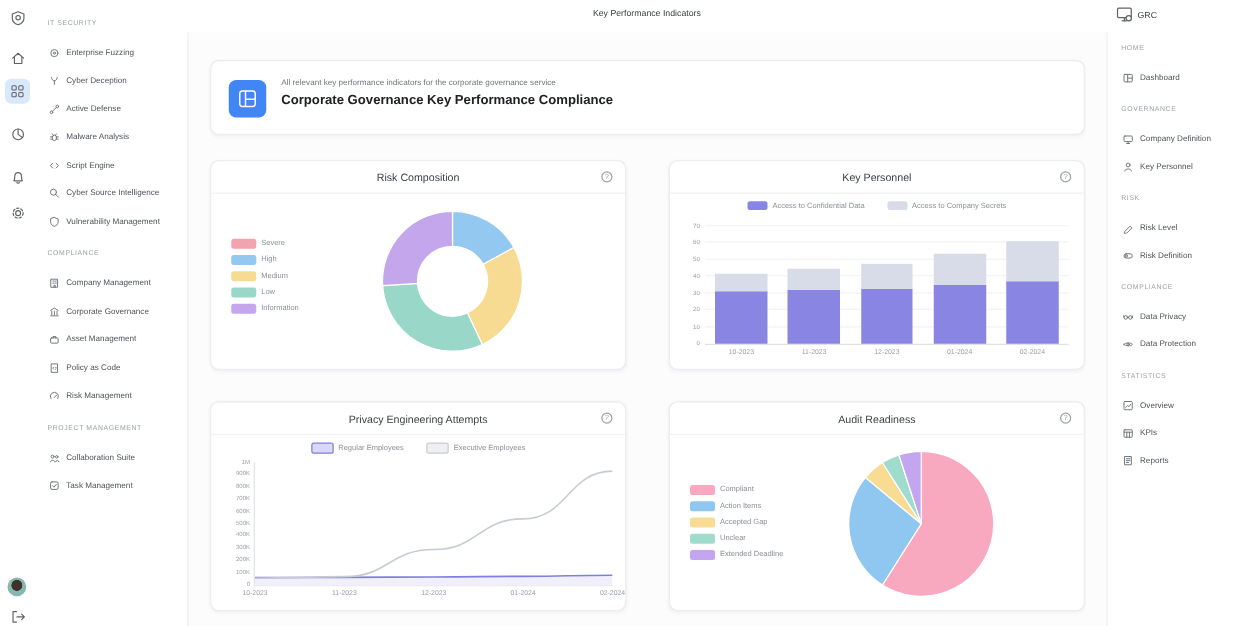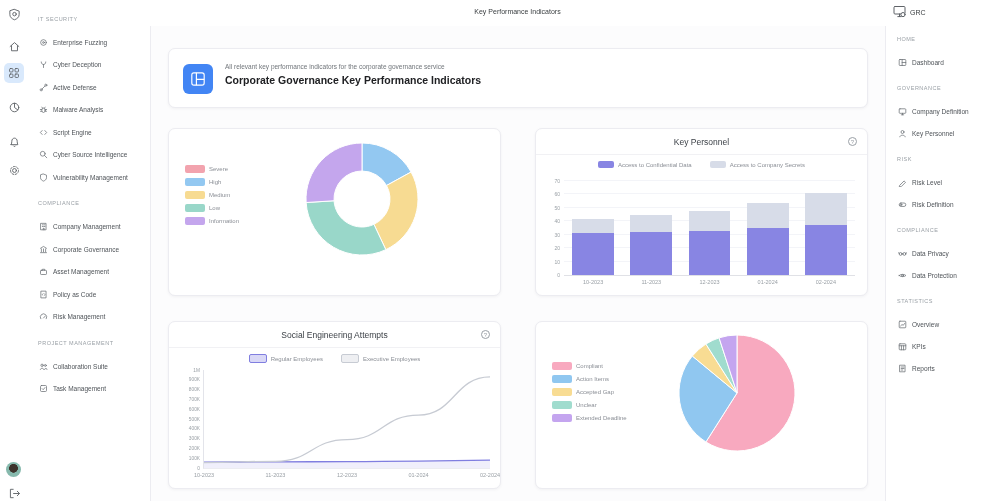--- a/index.html
+++ b/index.html
@@ -387,24 +387,28 @@
 <div id="main">
 
   <div class="card" id="summary">
     <span class="sicon">
       <svg viewBox="0 0 15 15" fill="none" stroke="#fff" stroke-width="1.1">
         <rect x="1.7" y="1.7" width="11.6" height="11.6" rx="2"></rect>
         <path d="M6 1.7 V13.3 M6 7.8 H13.3"></path>
       </svg>
     </span>
     <div class="sub">All relevant key performance indicators for the corporate governance service</div>
-    <div class="ttl">Corporate Governance Key Performance Indicators</div>
+    <div class="ttl">Corporate Governance Key Performance Compliance</div>
   </div>
 
   <div class="card chart-card" id="card-risk">
+    <div class="card-head">
+      <span class="card-title">Risk Composition</span>
+      <span class="help">?</span>
+    </div>
     <div class="card-body">
       <div class="legend-side" style="top:36px">
           <span class="lg-item">
             <span class="sw" style="background:#f2a3ae;"></span>
             <span>Severe</span>
           </span>
           <span class="lg-item">
             <span class="sw" style="background:#93c8f1;"></span>
             <span>High</span>
           </span>
@@ -476,21 +480,21 @@
           <div class="xtick" style="left:203.7px;top:98px">01-2024</div>
           <div class="bar-seg" style="left:240.9px;width:41.9px;bottom:0;height:49.7px;background:#8885e3"></div>
           <div class="bar-seg" style="left:240.9px;width:41.9px;bottom:49.7px;height:32.2px;background:#d7dce8"></div>
           <div class="xtick" style="left:261.9px;top:98px">02-2024</div>
         </div>
     </div>
   </div>
 
   <div class="card chart-card" id="card-social">
     <div class="card-head">
-      <span class="card-title">Social Engineering Attempts</span>
+      <span class="card-title">Privacy Engineering Attempts</span>
       <span class="help">?</span>
     </div>
     <div class="card-body">
       <div class="legend-top">
           <span class="lg-item">
             <span class="sw" style="background:rgba(128,126,224,0.3);border:1px solid #807ee0;"></span>
             <span>Regular Employees</span>
           </span>
           <span class="lg-item">
             <span class="sw" style="background:rgba(199,203,211,0.3);border:1px solid #c7cbd3;"></span>
@@ -517,20 +521,24 @@
           <svg width="286" height="98" style="position:absolute;left:0;top:0">
             <path d="M0.0,92.1 C35.8,92.1 35.8,91.9 71.5,91.9 C107.3,91.9 107.3,91.6 143.0,91.6 C178.8,91.6 178.8,91.1 214.5,91.1 C250.3,91.1 250.3,90.2 286.0,90.2 L286,98 L0,98 Z" fill="rgba(128,126,224,0.12)" stroke="none"></path>
             <path d="M0.0,92.1 C35.8,92.1 35.8,91.9 71.5,91.9 C107.3,91.9 107.3,91.6 143.0,91.6 C178.8,91.6 178.8,91.1 214.5,91.1 C250.3,91.1 250.3,90.2 286.0,90.2" fill="none" stroke="#807ee0" stroke-width="1.3"></path>
             <path d="M0.0,92.6 C35.8,92.6 35.8,91.3 71.5,91.3 C107.3,91.3 107.3,69.6 143.0,69.6 C178.8,69.6 178.8,45.1 214.5,45.1 C250.3,45.1 250.3,6.9 286.0,6.9" fill="none" stroke="#c7cbd3" stroke-width="1.3"></path>
           </svg>
         </div>
     </div>
   </div>
 
   <div class="card chart-card" id="card-audit">
+    <div class="card-head">
+      <span class="card-title">Audit Readiness</span>
+      <span class="help">?</span>
+    </div>
     <div class="card-body">
       <div class="legend-side" style="top:40px">
           <span class="lg-item">
             <span class="sw" style="background:#f8a9bf;"></span>
             <span>Compliant</span>
           </span>
           <span class="lg-item">
             <span class="sw" style="background:#90c7f0;"></span>
             <span>Action Items</span>
           </span>

